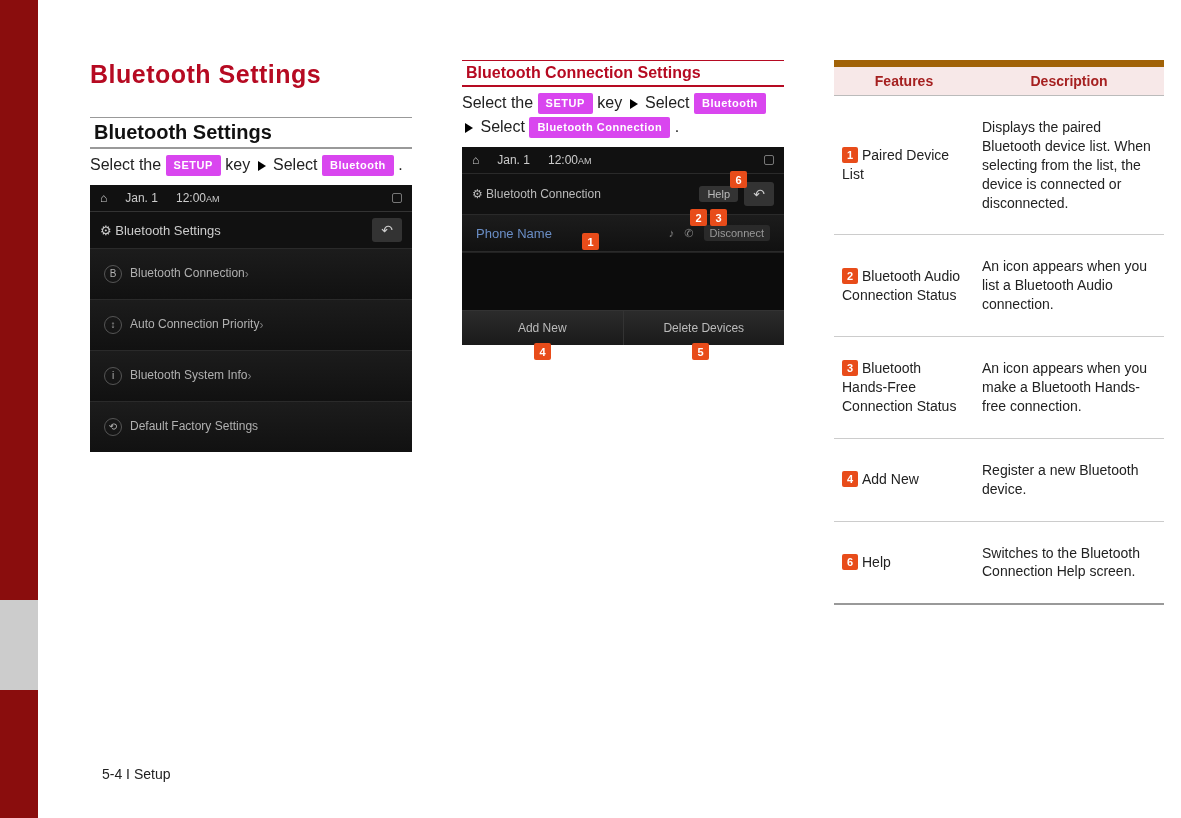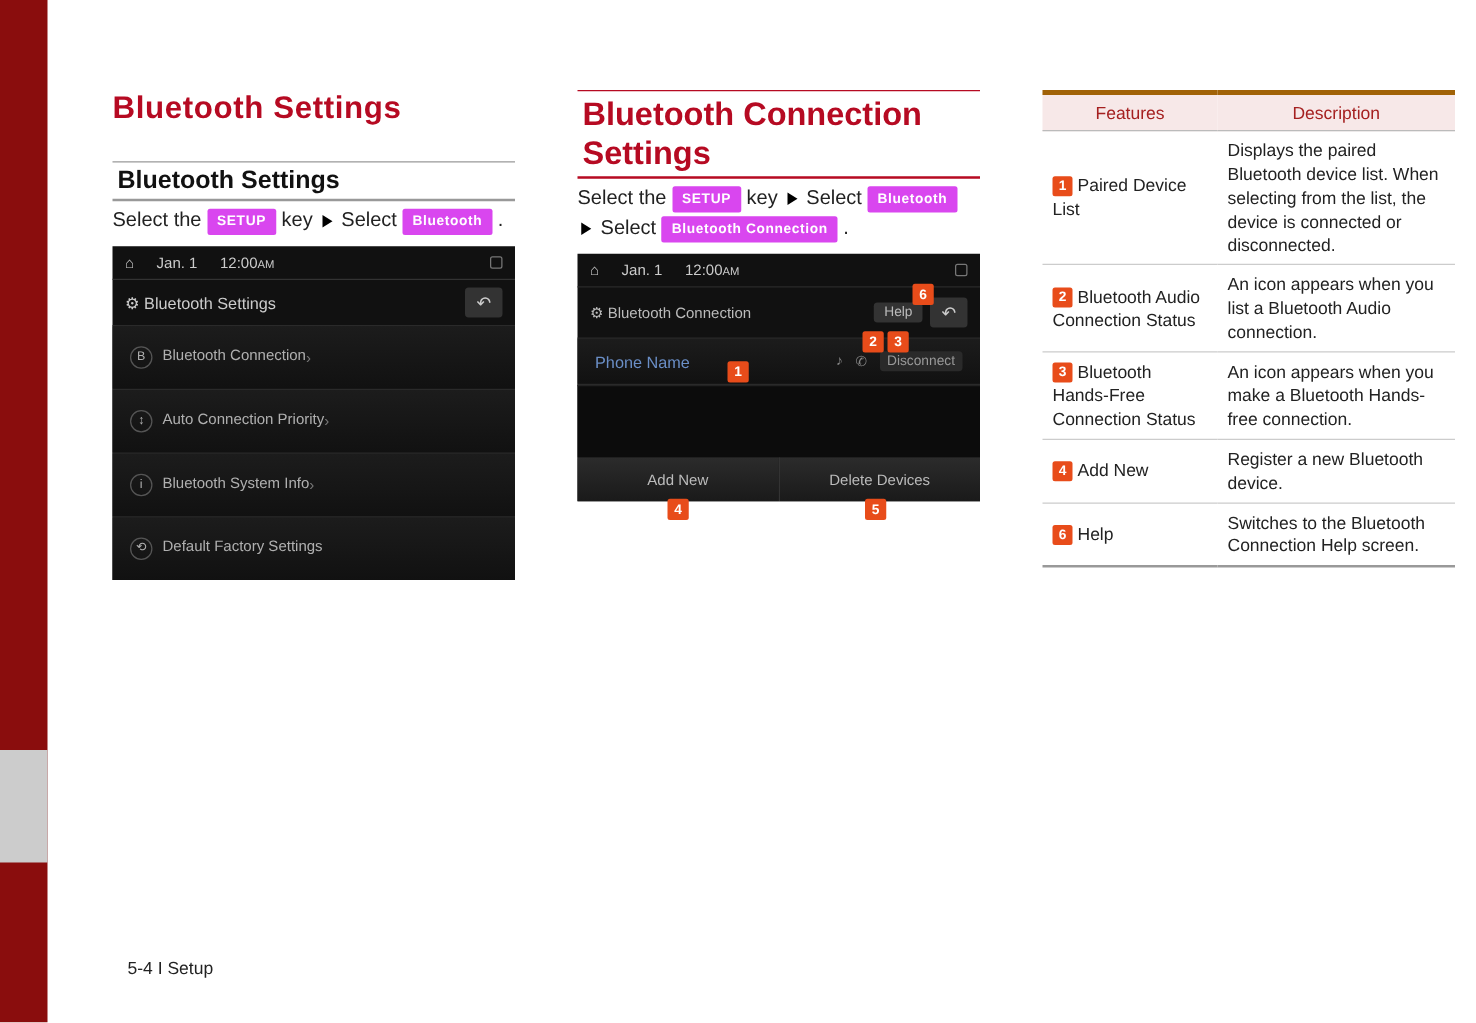--- a/index.html
+++ b/index.html
@@ -20,39 +20,39 @@
     background: #8a0d0d;
   }
   .gray-tab {
     position: absolute;
     left: 0; top: 600px;
     width: 38px; height: 90px;
     background: #ccc;
   }
   .page {
     position: absolute;
-    left: 90px; top: 72px;
+    left: 90px; top: 60px;
     width: 1060px;
   }
   .cols {
     display: flex;
     gap: 50px;
   }
   .col { width: 322px; }
   .col3 { width: 330px; }
   h1.red {
     font-family: Arial, sans-serif;
     font-size: 25px;
     font-weight: bold;
     color: #b60a22;
     margin-bottom: 28px;
     letter-spacing: 0.5px;
   }
   h2.section {
-    font-size: 26px;
+    font-size: 16px;
     font-weight: bold;
     color: #b60a22;
     border-top: 1px solid #b60a22;
     border-bottom: 2px solid #b60a22;
     padding: 3px 4px;
     margin-bottom: 4px;
   }
   h2.sub {
     font-size: 20px;
     font-weight: bold;
@@ -154,28 +154,28 @@
   }
   
   table.feat {
     border-collapse: collapse;
     width: 330px;
     font-size: 14px;
   }
   table.feat th {
     background: #f7e8e8;
     color: #a52020;
-    font-weight: normal;
+    font-weight: bold;
     padding: 6px 8px;
-    border-top: 4px solid #a16207;
+    border-top: 7px solid #a16207;
     border-bottom: 1px solid #bbb;
     text-align: center;
   }
   table.feat td {
-    padding: 6px 8px;
+    padding: 22px 8px;
     border-bottom: 1px solid #ccc;
     vertical-align: middle;
     line-height: 1.35;
   }
   table.feat tr:last-child td { border-bottom: 2px solid #999; }
   .num-badge {
     display:inline-block;
     width:16px; height:16px;
     background:#e84c1a; color:#fff;
     font-size:11px; font-weight:bold;

